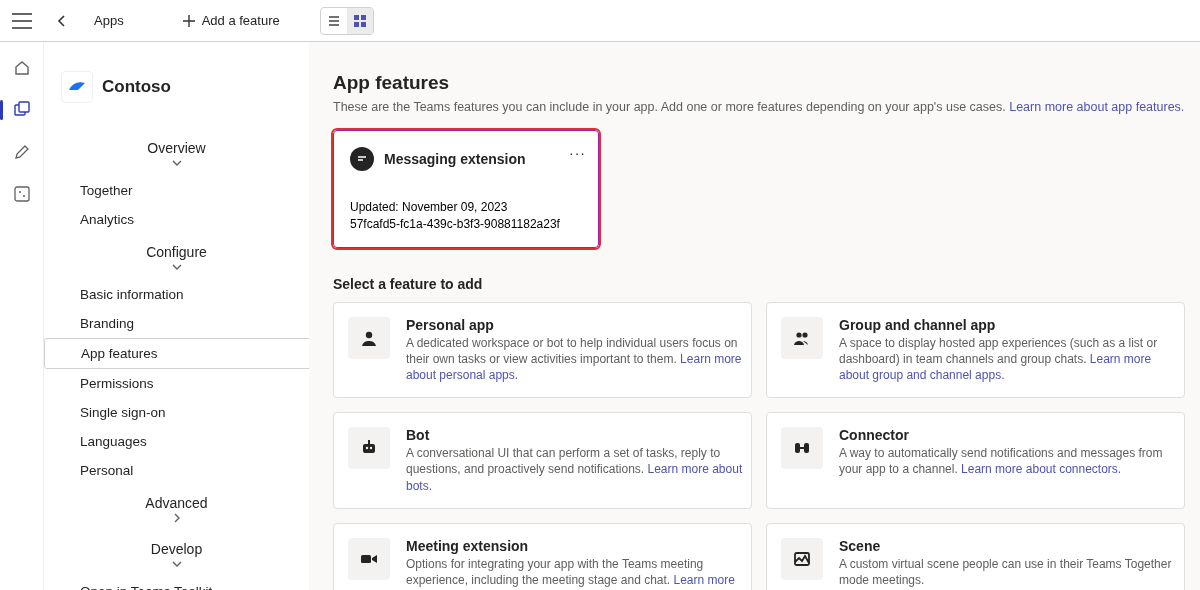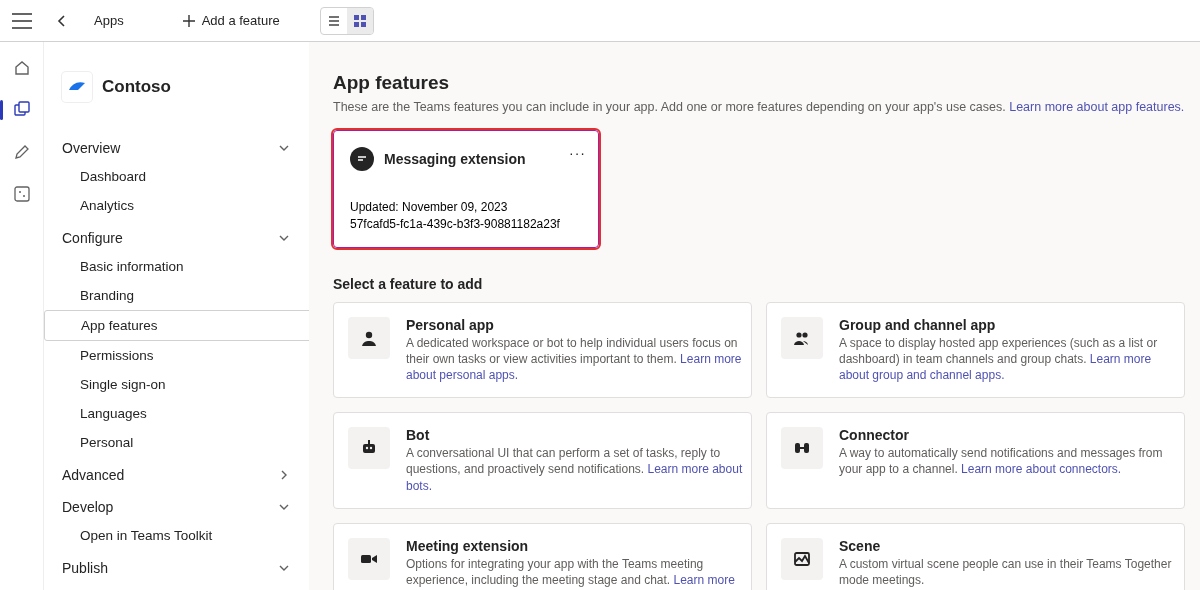--- a/index.html
+++ b/index.html
@@ -18,21 +18,21 @@
 
 .apprail { position:absolute; left:0; top:42px; bottom:0; width: 44px; background:#fff; border-right:1px solid #eee; display:flex; flex-direction:column; align-items:center; padding-top:14px; gap:18px;}
 .apprail .railitem { width:24px; height:24px; display:flex; align-items:center; justify-content:center; color:#616161; cursor:pointer; position:relative;}
 .apprail .railitem.selected::before { content:""; position:absolute; left:-10px; top:2px; bottom:2px; width:3px; background:#2b3ab8; border-radius:2px;}
 
 
 .sidebar { position:absolute; left:44px; top:42px; bottom:0; width:265px; padding-top:30px; overflow-y:auto; }
 .org { display:flex; align-items:center; gap:10px; padding-left:18px; margin-bottom:28px;}
 .org .logo { width:30px; height:30px; background:#fff; border-radius:4px; display:flex; align-items:center; justify-content:center; box-shadow:0 0 0 1px #eee;}
 .org .name { font-weight:600; font-size:17px;}
-.section-head { display:flex; align-items:center; justify-content:space-between; padding: 10px 18px 6px 18px; font-size:14px; font-weight:400; color:#242424; cursor:pointer;}
+.section-head { display:flex; align-items:center; justify-content:space-between; padding: 10px 18px 6px 18px; font-size:14px; font-weight:400; color:#242424; cursor:pointer;flex-direction:column;}
 .section-item { padding: 7px 18px 7px 36px; font-size:13.5px; color:#242424; cursor:pointer;}
 .section-item.active { background:#fff; border:1px solid #ccc; border-right:none; border-left:none; font-weight:400; box-shadow: inset 2px 0 0 transparent; background:#f9f9f9;}
 .sidebar .section-item.active { background:#fff; border:1px solid #d1d1d1; border-radius:3px 0 0 3px; margin-right:-1px;}
 .chev { width:14px; height:14px; }
 
 
 .main { position:absolute; left:309px; right:0; top:42px; bottom:0; background:#faf9f8; padding: 30px 15px 0 24px; overflow-y:auto;}
 .main h1 { font-size:19px; font-weight:600; margin-bottom:6px;}
 .subtext { font-size:12.5px; color:#605e5c; margin-bottom:16px;}
 .subtext a { color:#4f52b2; text-decoration:none;}
@@ -126,21 +126,21 @@
     </div>
     <div class="name">Contoso</div>
   </div>
 
   <div class="section-head">
     <span>Overview</span>
     <svg class="chev" viewBox="0 0 14 14">
         <path d="M3 5l4 4 4-4" stroke="#616161" stroke-width="1.4" fill="none"></path>
       </svg>
   </div>
-  <div class="section-item">Dashboard</div>
+  <div class="section-item">Together</div>
   <div class="section-item">Analytics</div>
 
   <div class="section-head">
     <span>Configure</span>
     <svg class="chev" viewBox="0 0 14 14">
         <path d="M3 5l4 4 4-4" stroke="#616161" stroke-width="1.4" fill="none"></path>
       </svg>
   </div>
   <div class="section-item">Basic information</div>
   <div class="section-item">Branding</div>

